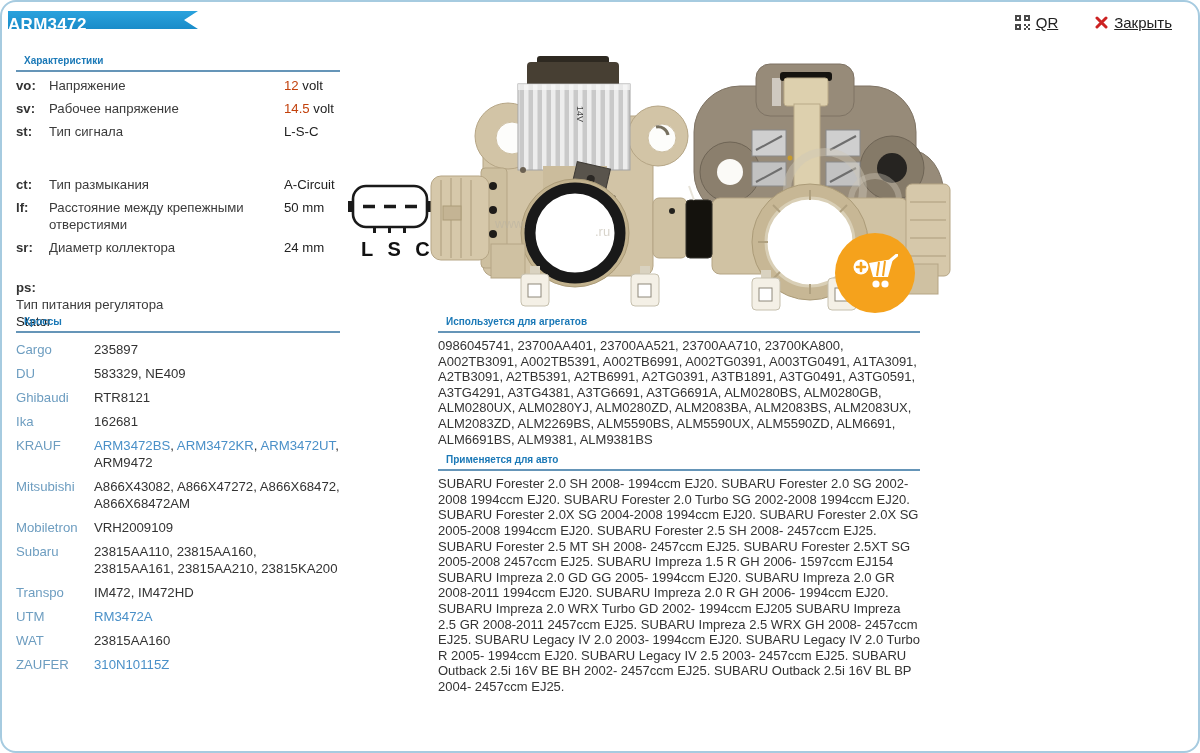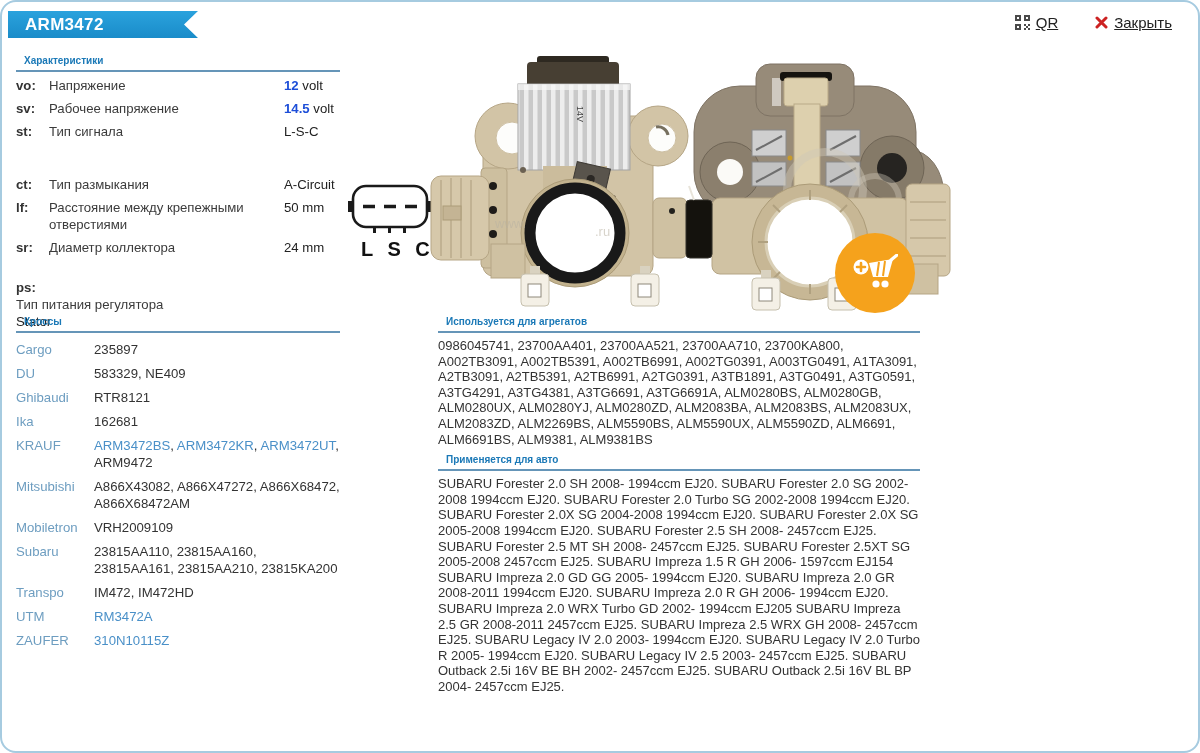--- a/index.html
+++ b/index.html
@@ -3,46 +3,46 @@
 <meta charset="utf-8">
 <style>
   * { margin:0; padding:0; box-sizing:border-box; }
   body { background:#fff; font-family:"Liberation Sans", sans-serif; }
   .page {
     position:relative; width:1200px; height:753px; background:#fff;
     border:2px solid #a6cbe0; border-radius:16px; overflow:hidden;
   }
   
   .ribbon {
-    position:absolute; left:6px; top:9px; width:190px; height:27px;
+    position:absolute; left:6px; top:9px; width:190px; height:18px;
     background:linear-gradient(180deg,#2aa2dd 0%,#1a8cc9 100%);
     clip-path:polygon(0 0,100% 0,calc(100% - 14px) 50%,100% 100%,0 100%);
     color:#fff; font-size:17px; font-weight:bold; line-height:27px;
-    padding-left:17px; letter-spacing:.3px;
+    letter-spacing:.3px;
   }
   
   .head-links { position:absolute; right:26px; top:12px; display:flex; align-items:center; gap:25px; font-size:15px; }
   .head-links a { color:#222; text-decoration:underline; cursor:pointer; }
   .head-links .grp { display:flex; align-items:center; gap:6px; }
   .head-links .grp + .grp { margin-left:12px; }
   
   .sec-h {
     color:#1b79b7; font-size:10px; font-weight:bold;
     padding:0 0 4px 8px; border-bottom:2px solid #6595b8;
   }
   
   .specs { position:absolute; left:14px; top:53px; width:324px; }
   .spec-rows { margin-top:2px; }
   .spec-row { display:flex; padding:3px 0; font-size:13.2px; line-height:17px; color:#3b3b3b; }
   .spec-row.gap-lg { margin-top:30px; }
   .spec-row.gap-sm { margin-top:17px;flex-direction:column; }
   .spec-code { width:33px; font-weight:bold; color:#333; }
   .spec-label { flex:1; padding-right:6px; }
   .spec-value { width:56px; color:#222; }
-  .spec-value .red { color:#1d4ed8; font-weight:bold; }
+  .spec-value .red { color:#c2410c; font-weight:normal; }
   
   .connector { position:absolute; left:346px; top:181px; width:84px; }
   .connector-labels { display:flex; font-weight:bold; font-size:20px; color:#111; margin:1px 0 0 13px; word-spacing:9px; }
   
   .crosses { position:absolute; left:14px; top:314px; width:324px; }
   .cross-rows { margin-top:5px; }
   .cross-row { display:flex; padding:3px 0 4px; font-size:13.2px; line-height:17px; }
   .cross-brand { width:78px; color:#6d9dc0; text-decoration:none; cursor:pointer; flex-shrink:0; }
   .cross-values { flex:1; color:#333; }
   .cross-values a { color:#4a90c8; text-decoration:none; cursor:pointer; }
@@ -354,20 +354,24 @@
         </div>
         <div class="cross-row">
           <a class="cross-brand">Transpo</a>
           <span class="cross-values"><span>IM472</span>, <span>IM472HD</span></span>
         </div>
         <div class="cross-row">
           <a class="cross-brand">UTM</a>
           <span class="cross-values"><a>RM3472A</a></span>
         </div>
         <div class="cross-row">
+          <a class="cross-brand">WAT</a>
+          <span class="cross-values"><span>23815AA160</span></span>
+        </div>
+        <div class="cross-row">
           <a class="cross-brand">ZAUFER</a>
           <span class="cross-values"><a>310N10115Z</a></span>
         </div>
       </div>
   </div>
 
   <div class="right-col">
     <div class="sec-h">Используется для агрегатов</div>
     <div class="flow-text">0986045741, 23700AA401, 23700AA521, 23700AA710, 23700KA800, A002TB3091, A002TB5391, A002TB6991, A002TG0391, A003TG0491, A1TA3091, A2TB3091, A2TB5391, A2TB6991, A2TG0391, A3TB1891, A3TG0491, A3TG0591, A3TG4291, A3TG4381, A3TG6691, A3TG6691A, ALM0280BS, ALM0280GB, ALM0280UX, ALM0280YJ, ALM0280ZD, ALM2083BA, ALM2083BS, ALM2083UX, ALM2083ZD, ALM2269BS, ALM5590BS, ALM5590UX, ALM5590ZD, ALM6691, ALM6691BS, ALM9381, ALM9381BS</div>
     <div class="sec-h vehicles-h">Применяется для авто</div>

